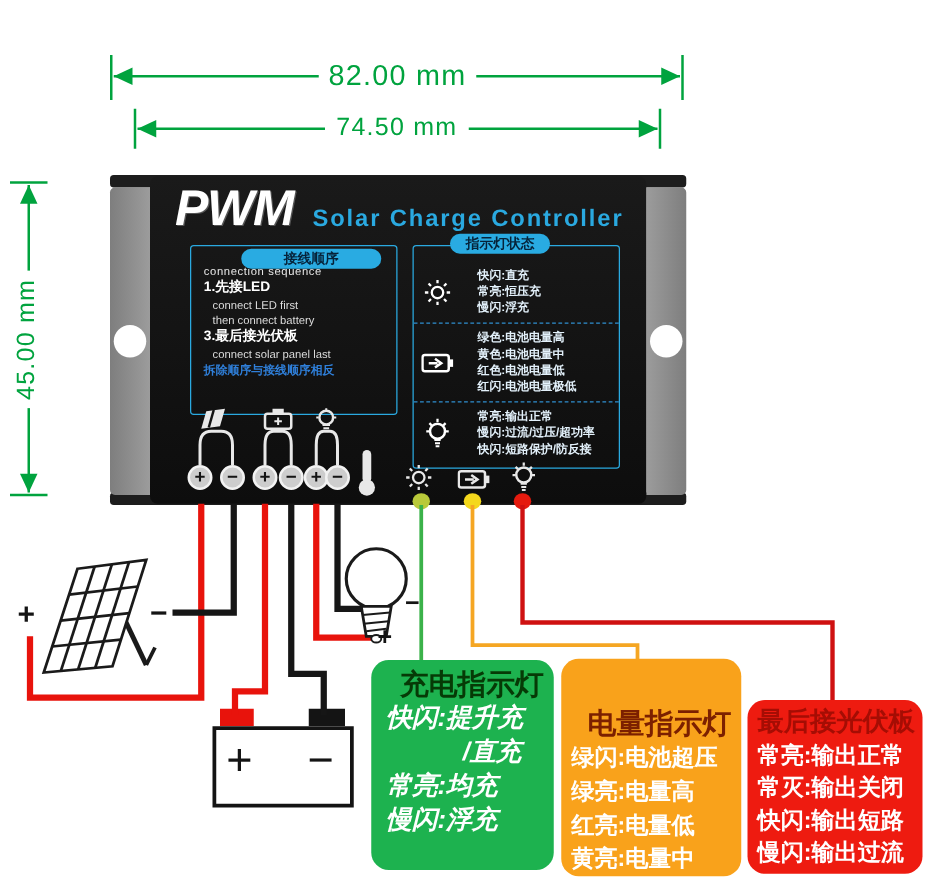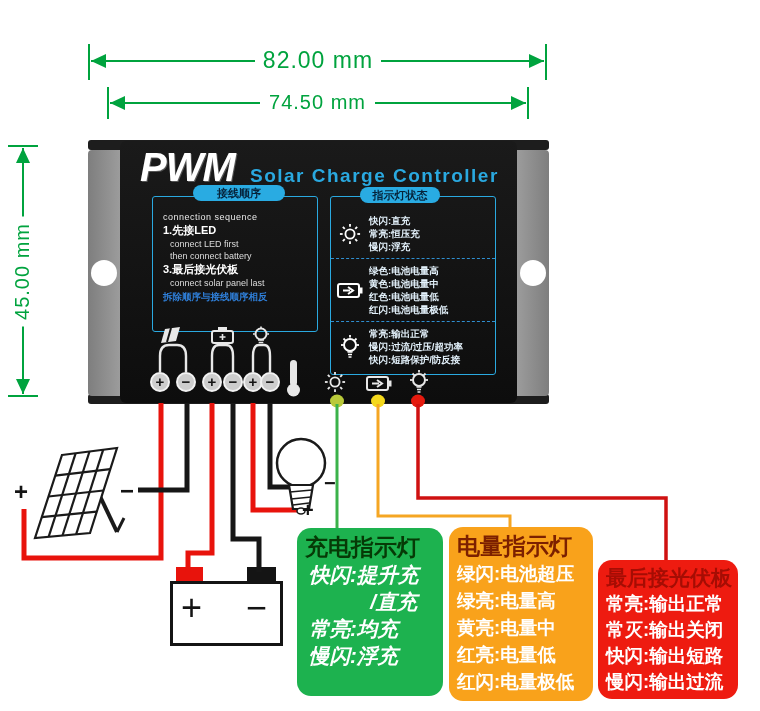--- a/index.html
+++ b/index.html
@@ -22,48 +22,48 @@
   .brand { font-size:40px; font-style:italic; font-weight:900; color:#fff; letter-spacing:-1px;
            text-shadow:1px 1px 0 #555; line-height:40px; }
   .subtitle { font-size:19px; font-weight:600; color:#2aa9e0; letter-spacing:1.5px; }
   .panel { border:1px solid #2aa9e0; border-radius:3px; }
   .pill { background:#29abe2; color:#06233a; font-size:11px; font-weight:bold; text-align:center;
           line-height:16px; height:16px; border-radius:8px; z-index:4; }
   .cnseq { font-size:9px; color:#e9e9e9; line-height:12px; letter-spacing:0.5px; }
   .zh-step { font-size:11px; font-weight:bold; color:#fff; line-height:15px; }
   .en-step { font-size:9px; color:#dcdcdc; line-height:12px; padding-left:7px; }
   .note    { font-size:9.5px; font-weight:bold; color:#2f7fd9; line-height:13px; margin-top:1px; }
-  .sect { display:flex; align-items:center; gap:5px; padding:5px 2px 5px 5px; }
+  .sect { display:flex; align-items:center; gap:18px; padding:5px 2px 5px 5px; }
   .sect + .sect { border-top:1px dashed #2f8fd0; }
   .sect .ic { width:28px; flex:0 0 28px; display:flex; justify-content:center; }
   .sect .tx div { font-size:9.5px; font-weight:bold; color:#e3f1fb; line-height:13px; white-space:nowrap; }
   .term { width:20px; height:20px; border-radius:50%; background:#cdcdcd; border:2px solid #f2f2f2;
           color:#141414; font-size:15px; font-weight:bold; text-align:center; line-height:15px; z-index:4; }
 
   
   .dimlabel { color:#00a33e; background:#fff; text-align:center; z-index:7; letter-spacing:1px; }
 
   
   .mark { color:#141414; font-weight:600; z-index:7; line-height:1; }
 
   
   #battery { left:170px; top:581px; width:113px; height:65px; background:#fff; border:3px solid #141414; z-index:5; }
   .batt-term { height:14px; z-index:5; }
   .batt-sign { font-size:36px; font-weight:300; color:#141414; z-index:6; line-height:1; }
 
   
   .legend { border-radius:14px; z-index:7; padding:5px 8px 4px 8px; }
-  .legend .title { font-weight:bold; text-align:left; white-space:nowrap; }
+  .legend .title { font-weight:bold; text-align:right; white-space:nowrap; }
   .legend .line  { font-weight:bold; color:#fff; white-space:nowrap; }
   #legend-charge  { left:297px; top:528px; width:146px; height:168px; background:#1db24f; }
   #legend-charge .title { font-size:23px; color:#063a06; line-height:28px; }
   #legend-charge .line  { font-size:20.5px; line-height:27px; padding-left:4px;font-style:italic; }
   #legend-charge .line.indent { text-align:right; padding-right:18px; }
   #legend-capacity { left:449px; top:527px; width:144px; height:174px; background:#f9a21b; }
-  #legend-capacity .title { font-size:23px; color:#7c2000; line-height:28px; }
+  #legend-capacity .title { font-size:23px; color:#7c2000; line-height:28px;margin-top:32px; }
   #legend-capacity .line  { font-size:18.5px; line-height:27px; }
   #legend-load { left:598px; top:560px; width:140px; height:139px; background:#ee1b10; }
   #legend-load .title { font-size:21px; color:#a50d04; line-height:26px; }
   #legend-load .line  { font-size:18.5px; line-height:26px; }
 
   svg { display:block; }
   .nopointer { pointer-events:none; }
 </style>
 </head>
 <body>
@@ -85,21 +85,21 @@
       <div style="padding:14px 4px 0 10px">
         <div class="cnseq">connection  sequence</div>
         <div class="zh-step">1.先接LED</div>
         <div class="en-step">connect LED first</div>
         <div class="en-step">then connect battery</div>
         <div class="zh-step">3.最后接光伏板</div>
         <div class="en-step">connect solar panel last</div>
         <div class="note">拆除顺序与接线顺序相反</div>
       </div>
     </div>
-    <div class="abs pill" style="left:73px;top:44px;width:92px">接线顺序</div>
+    <div class="abs pill" style="left:73px;top:58px;width:112px">接线顺序</div>
 
     <div class="abs panel" style="left:210px;top:55px;width:166px;height:179px">
       <div style="padding-top:12px">
         <div class="sect">
           <span class="ic">
             <svg width="22" height="22" viewBox="0 0 24 24">
               <circle cx="12" cy="12" r="5" fill="none" stroke="#fff" stroke-width="2"></circle>
               <g stroke="#fff" stroke-width="2">
                 <line x1="12" y1="1" x2="12" y2="4"></line>
                   <line x1="12" y1="20" x2="12" y2="23"></line>
@@ -311,22 +311,22 @@
     <div class="title">充电指示灯</div>
     <div class="line">快闪:提升充</div>
     <div class="line indent">/直充</div>
     <div class="line">常亮:均充</div>
     <div class="line">慢闪:浮充</div>
   </div>
   <div class="abs legend" id="legend-capacity">
     <div class="title">电量指示灯</div>
     <div class="line">绿闪:电池超压</div>
     <div class="line">绿亮:电量高</div>
+    <div class="line">红亮:电量低</div>
     <div class="line">黄亮:电量中</div>
-    <div class="line">红亮:电量低</div>
     <div class="line">红闪:电量极低</div>
   </div>
   <div class="abs legend" id="legend-load">
     <div class="title">最后接光伏板</div>
     <div class="line">常亮:输出正常</div>
     <div class="line">常灭:输出关闭</div>
     <div class="line">快闪:输出短路</div>
     <div class="line">慢闪:输出过流</div>
   </div>
 

